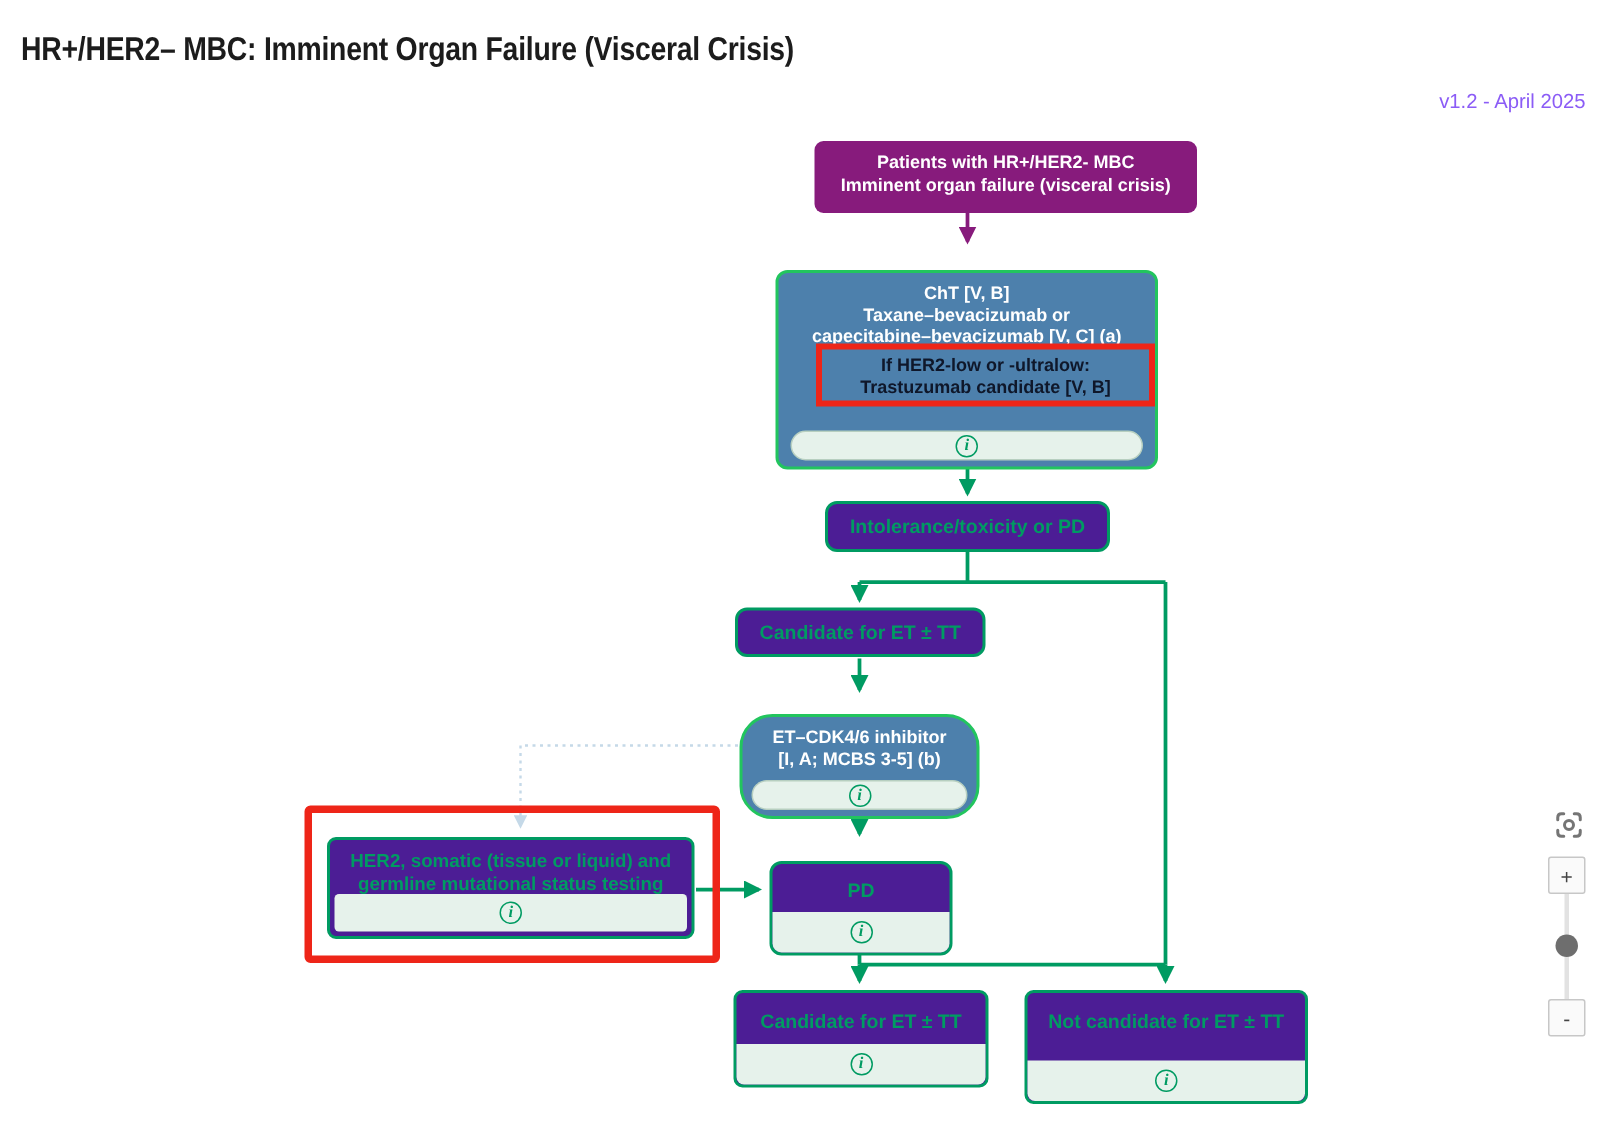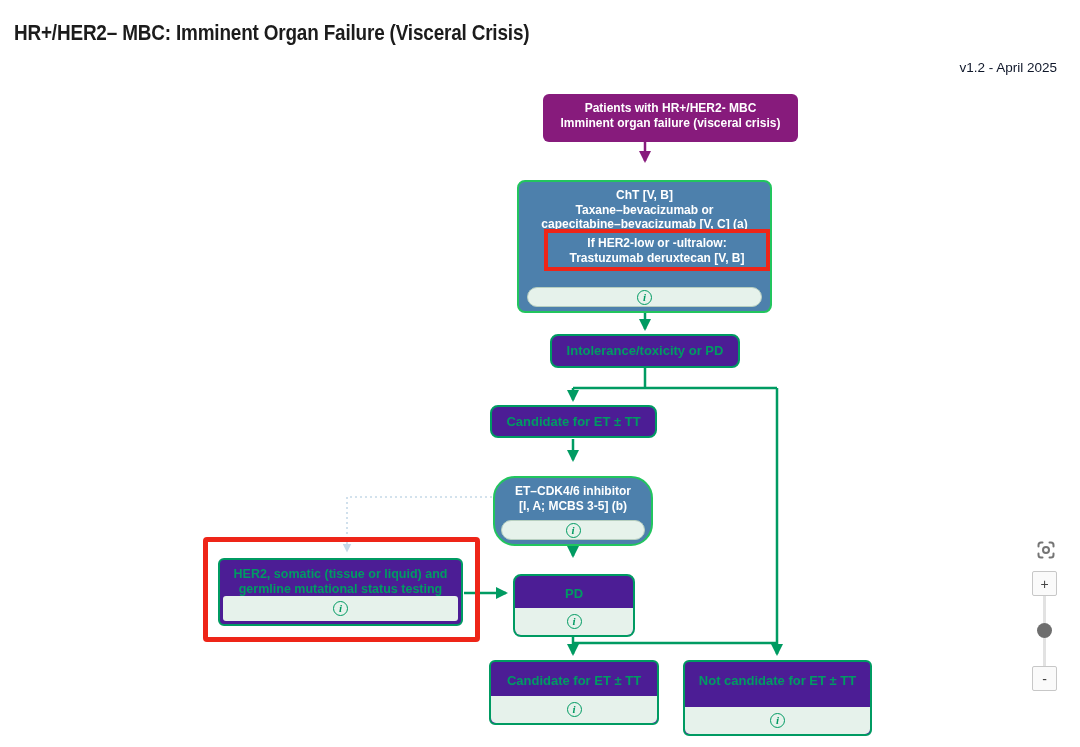--- a/index.html
+++ b/index.html
@@ -6,34 +6,34 @@
     --purple:#871B7C; --blue:#4D80AC; --green:#009B62; --light-green:#E6F2EB;
     --red:#EE2518; --dotted:#C5D9E8; --gray-icon:#757575;
   }
   *{box-sizing:border-box; margin:0; padding:0;}
   body{font-family:"Liberation Sans", sans-serif; background:#fff;}
   .page{position:relative; width:1080px; height:747px; background:#fff; overflow:hidden;}
 
   .title{position:absolute; left:14px; top:20px; font-size:22px; font-weight:bold;
     color:#1c1c1c; transform:scaleX(.86); transform-origin:left center; letter-spacing:-.2px;
     white-space:nowrap;}
-  .version{position:absolute; top:60px; right:23px; font-size:13.5px; color:#0f172a;}
+  .version{position:absolute; top:60px; right:23px; font-size:13.5px; color:#8b5cf6;}
 
   svg.connectors{position:absolute; left:0; top:0; width:1080px; height:747px; pointer-events:none;}
 
   .box{position:absolute; text-align:center; font-weight:bold;}
   .filled{color:#fff; font-size:12px; line-height:14.5px; border-radius:8px;}
   .purple-bg{background:var(--purple);}
   .blue-bg{background:var(--blue); border:2px solid #22c55e;margin-top:10px;}
   .outline{background:#4c1d95; border:2px solid var(--green); color:var(--green); font-size:13px;}
 
   .pad-top{padding-top:7px;}
 
   .highlight-rect{position:absolute; left:25px; top:47px; width:226px; height:42px;
-    border:4px solid var(--red); color:#ffffff; font-size:12px; line-height:14.5px; padding-top:3px;}
+    border:4px solid var(--red); color:#0f172a; font-size:12px; line-height:14.5px; padding-top:3px;}
 
   .info-strip{position:absolute; display:flex; align-items:center; justify-content:center;
     background:var(--light-green); cursor:pointer;}
   .strip-inset{left:8px; right:8px; bottom:4px; height:20px; border:1px solid #b7cfc0; border-radius:10px;}
   .strip-inset2{left:6px; right:6px; bottom:4px; height:20px; border:1px solid #b7cfc0; border-radius:10px;}
   .strip-flush{left:0; right:0; bottom:0; height:27px; border-radius:0 0 5px 5px;}
   .strip-her2{left:3px; right:3px; bottom:3px; height:25px; border-radius:3px;}
 
   .info-icon{display:inline-flex; align-items:center; justify-content:center;
     width:15px; height:15px; border:1.4px solid var(--green); border-radius:50%;
@@ -89,21 +89,21 @@
     <div>Patients with HR+/HER2- MBC</div>
     <div>Imminent organ failure (visceral crisis)</div>
   </div>
 
   <div class="box filled blue-bg" style="left:517px; top:170px; width:255px; height:133px; padding-top:6px;">
     <div>ChT [V, B]</div>
     <div>Taxane–bevacizumab or</div>
     <div style="white-space:nowrap;">capecitabine–bevacizumab [V, C] (a)</div>
     <div class="highlight-rect">
       <div>If HER2-low or -ultralow:</div>
-      <div>Trastuzumab deruxtecan [V, B]</div>
+      <div>Trastuzumab candidate [V, B]</div>
     </div>
     <div class="info-strip strip-inset">
       <span class="info-icon">i</span>
     </div>
   </div>
 
   <div class="box outline" style="left:550px; top:334px; width:190px; height:34px; border-radius:8px; line-height:30px;">
     <span>Intolerance/toxicity or PD</span>
   </div>
 

